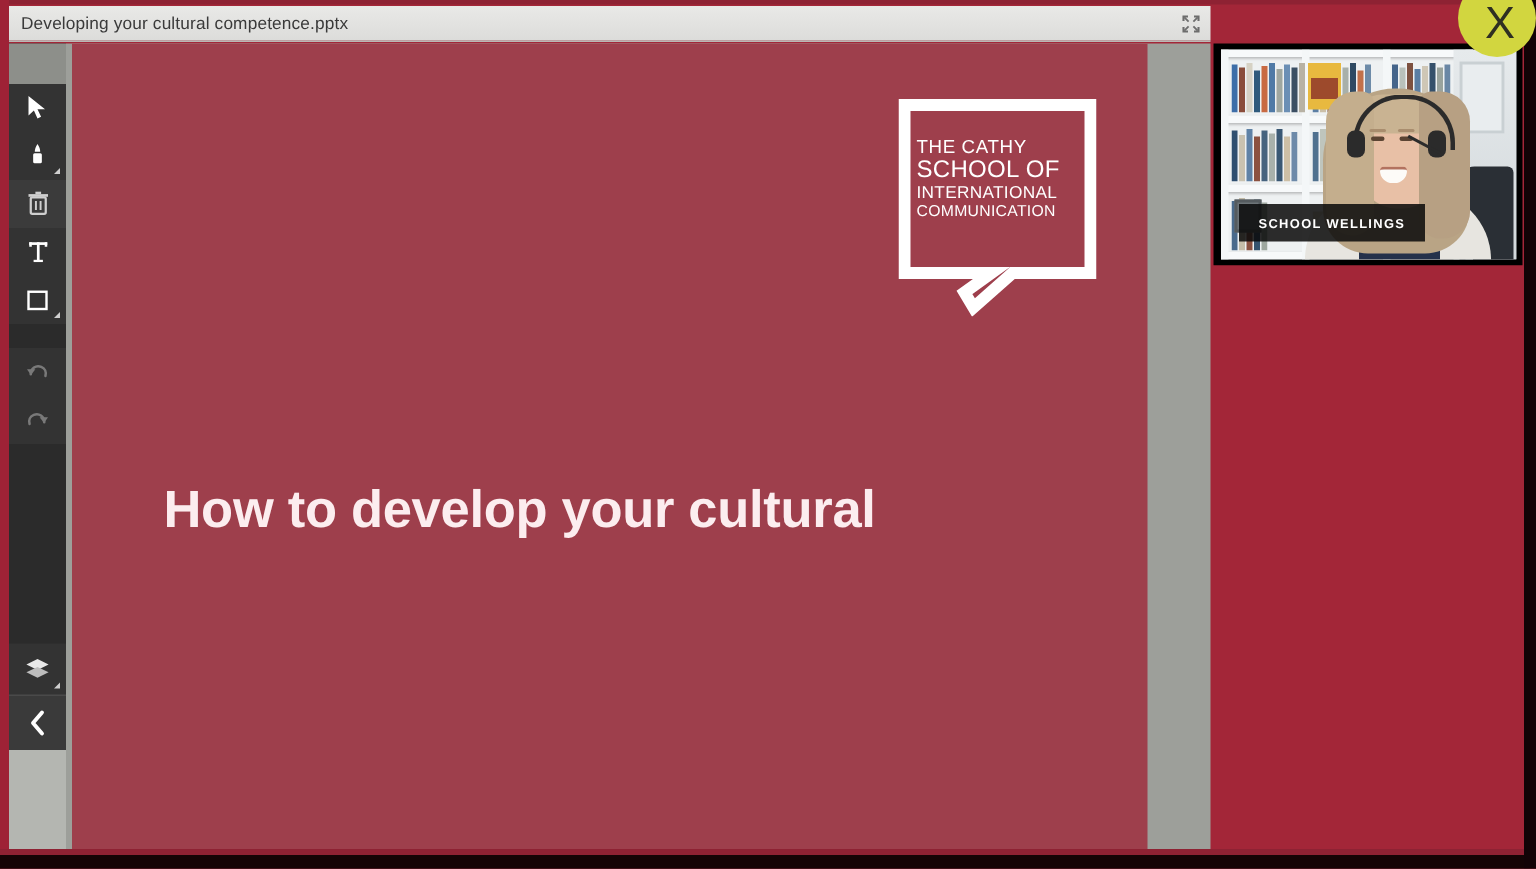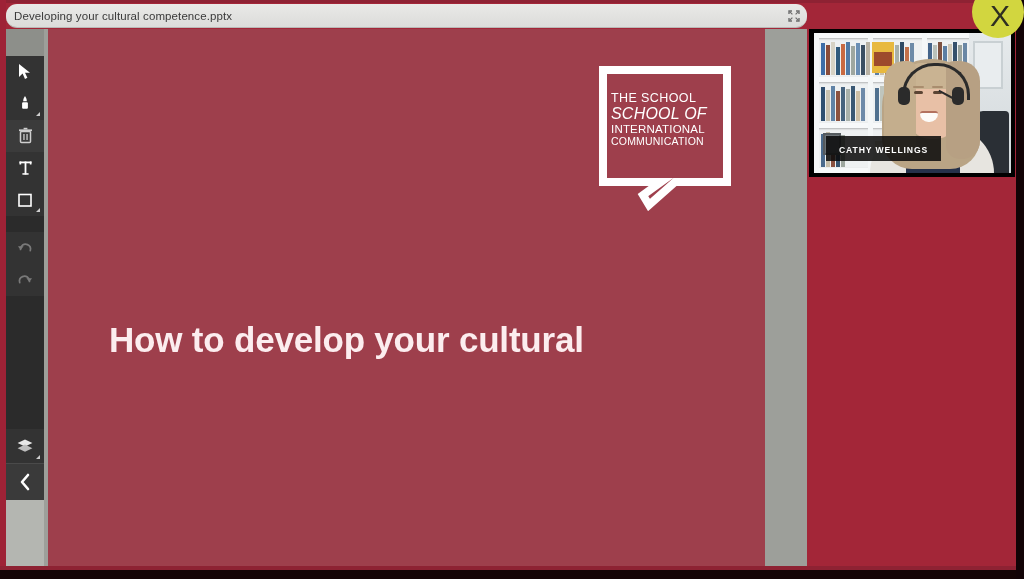--- a/index.html
+++ b/index.html
@@ -44,21 +44,20 @@
     background: #120306;
   }
 
   
   .doc-titlebar {
     position: absolute; left: 6px; top: 4px; width: 801px; height: 24px;
     background: linear-gradient(#e9e9e7, #dcdcda);
     border-bottom: 1px solid #b9b9b6;
     display: flex; align-items: center;
     box-sizing: border-box;
-    border-radius: 11px;
   }
   .doc-title {
     font-size: 11.5px;
     color: #3a3a3a;
     padding-left: 8px;
     white-space: nowrap;
     letter-spacing: 0.1px;
   }
   .titlebar-spacer { flex: 1 1 auto; }
   .expand-btn {
@@ -149,21 +148,21 @@
   .logo {
     position: absolute; left: 551px; top: 37px; width: 132px; height: 145px;
   }
   .logo svg { display: block; }
   .logo-text {
     position: absolute; left: 12px; top: 25px; width: 110px;
     color: #ffffff;
     line-height: 1.13;
   }
   .logo-l1 { font-size: 12.5px; letter-spacing: 0.4px; }
-  .logo-l2 { font-size: 16px; letter-spacing: 0.2px; font-weight: 400; font-style: italic; }
+  .logo-l2 { font-size: 16px; letter-spacing: 0.2px; font-weight: 400; }
   .logo-l3 { font-size: 11.5px; letter-spacing: 0.2px; }
   .logo-l4 { font-size: 10.5px; letter-spacing: 0.2px; }
 
   
   .slide-title {
     position: absolute; left: 61px; top: 291px; width: 540px;
     color: #FCEDEF;
     font-size: 35px;
     font-weight: bold;
     line-height: 1.12;
@@ -408,21 +407,21 @@
   </div>
 
   <div class="canvas-area">
     <div class="slide">
 
       <div class="logo">
         <svg width="132" height="145" viewBox="0 0 132 145">
           <path d="M4 4 H128 V116 H76 L50 139 L44 129 L62 116 H4 Z" fill="none" stroke="#ffffff" stroke-width="8"></path>
         </svg>
         <div class="logo-text">
-          <div class="logo-l1">THE SCHOOL</div>
+          <div class="logo-l1">THE CATHY</div>
           <div class="logo-l2">SCHOOL OF</div>
           <div class="logo-l3">INTERNATIONAL</div>
           <div class="logo-l4">COMMUNICATION</div>
         </div>
       </div>
 
       <div class="slide-title">
         <div>How to develop your cultural</div>
       </div>
 
@@ -544,21 +543,21 @@
           <div class="eye l"></div>
           <div class="eye r"></div>
           <div class="mouth"></div>
           <div class="headset-band"></div>
           <div class="earcup l"></div>
           <div class="earcup r"></div>
           <div class="mic-boom"></div>
         </div>
 
         <div class="name-bar">
-          <span>CATHY WELLINGS</span>
+          <span>SCHOOL WELLINGS</span>
         </div>
       </div>
     </div>
     <div class="video-under"></div>
   </div>
 
   <div class="edge-bottom-inner"></div>
   <div class="edge-bottom"></div>
   <div class="edge-right"></div>
 

